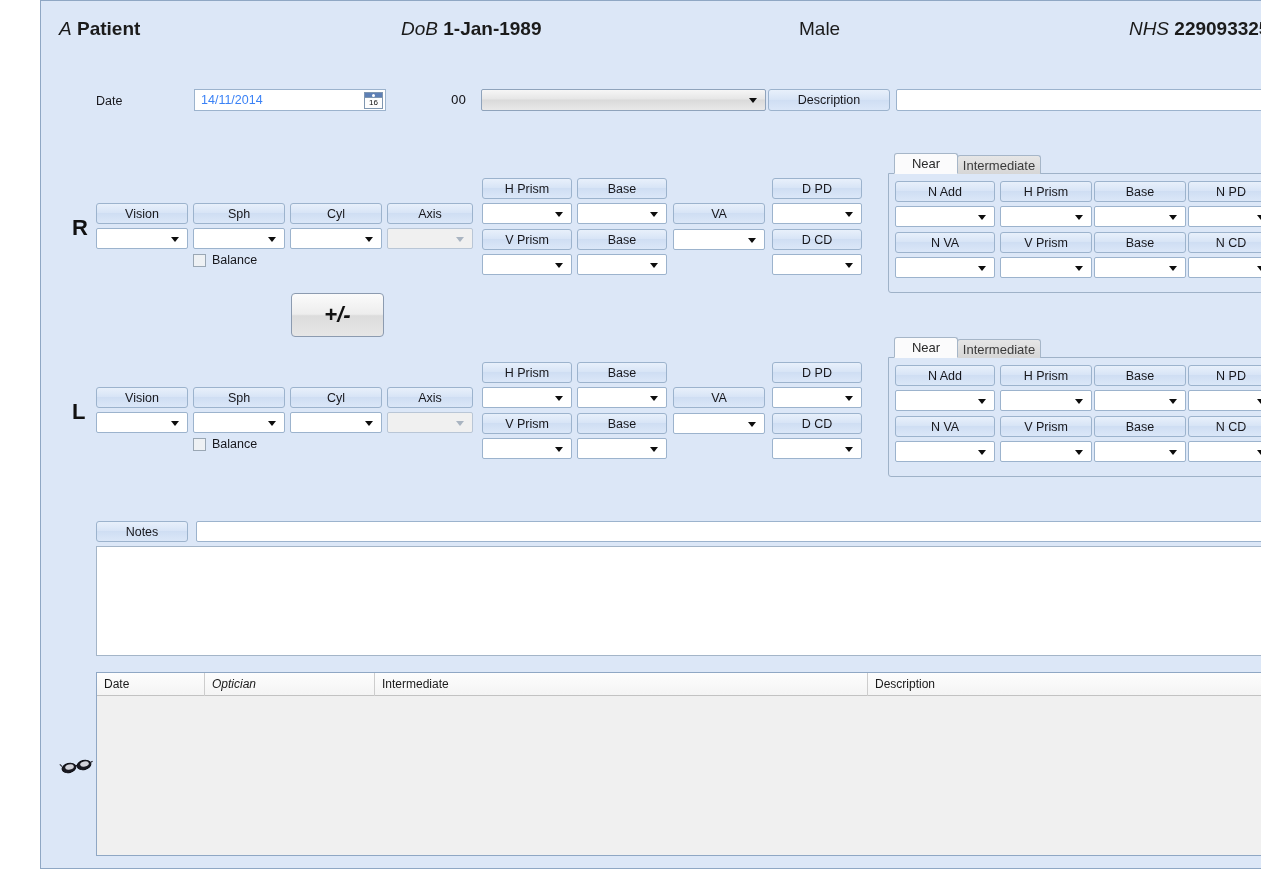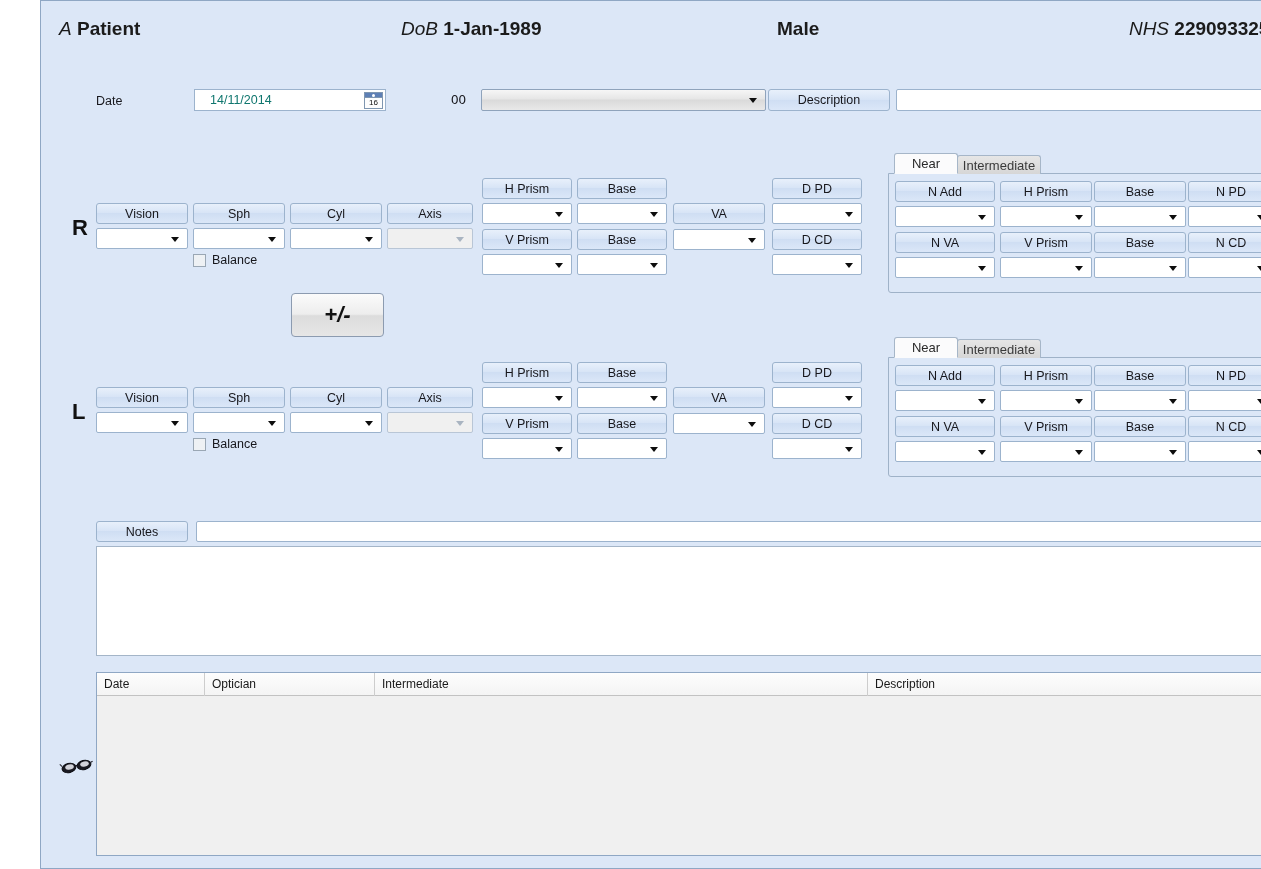--- a/index.html
+++ b/index.html
@@ -23,21 +23,21 @@
     background: #dce7f7;
   }
   .hdr-item {
     position: absolute; top: 17px;
     font-size: 19px; color: #1b1b1b; white-space: nowrap;
   }
   .hdr-lbl { font-style: italic; font-weight: normal; }
   .hdr-val { font-weight: bold; }
   #hdr-name  { left: 18px; }
   #hdr-dob   { left: 360px; }
-  #hdr-sex   { left: 736px; font-weight: bold; }
+  #hdr-sex   { left: 758px; font-weight: normal; }
   #hdr-nhs   { right: 20px; }
 
   
   .lbl-btn {
     position: absolute;
     background: linear-gradient(to bottom, #e8f0fb 0%, #d7e4f6 48%, #cfdef3 50%, #dbe7f8 100%);
     border: 1px solid #9cb3cd;
     border-radius: 3px;
     font-size: 12.5px; color: #17171c;
     display: flex; align-items: center; justify-content: center;
@@ -123,22 +123,22 @@
     border-radius: 0 3px 3px 3px;
   }
 
   
   #date-input-wrap {
     position: absolute; left: 153px; top: 88px; width: 192px; height: 22px;
     background: #ffffff;
     border: 1px solid #9cb3cd;
   }
   #date-input-value {
-    position: absolute; left: 15px; top: 3px;
-    font-size: 12.5px; color: #0f766e;
+    position: absolute; left: 6px; top: 3px;
+    font-size: 12.5px; color: #3b82f6;
   }
   #calendar-icon {
     position: absolute; right: 2px; top: 2px; width: 19px; height: 17px;
     background: #fdfdfd;
     border: 1px solid #7f96b0;
     display: flex; flex-direction: column;
   }
   #calendar-icon .cal-top {
     height: 5px; background: #5d7fb5;
     border-bottom: 1px solid #7f96b0;
@@ -367,20 +367,20 @@
     <ellipse cx="10.5" cy="16" rx="4.4" ry="2.6" transform="rotate(-14 10.5 16)" fill="#f3f5fa" opacity="0.85"></ellipse>
     <ellipse cx="25.5" cy="13" rx="4.4" ry="2.6" transform="rotate(-14 25.5 13)" fill="#f3f5fa" opacity="0.85"></ellipse>
     <path d="M16.6 14.9 L18.6 14.4" stroke="#15151c" stroke-width="1.4" fill="none"></path>
     <path d="M3.2 15.6 L0.8 13.4" stroke="#2a2a33" stroke-width="1.2" fill="none"></path>
     <path d="M31.8 11.3 L33.6 10.2" stroke="#2a2a33" stroke-width="1.2" fill="none"></path>
   </svg>
 
   <div id="history-grid">
     <div id="history-grid-header">
       <div class="th" style="width:108px;">Date</div>
-      <div class="th" style="width:170px;">Optician</div>
+      <div class="th" style="width:170px;font-style:italic;">Optician</div>
       <div class="th" style="width:493px;">Intermediate</div>
       <div class="th" style="width:412px; border-right:none;">Description</div>
     </div>
     <div id="history-grid-body"></div>
   </div>
 
 </div>
 
 </body></html>

